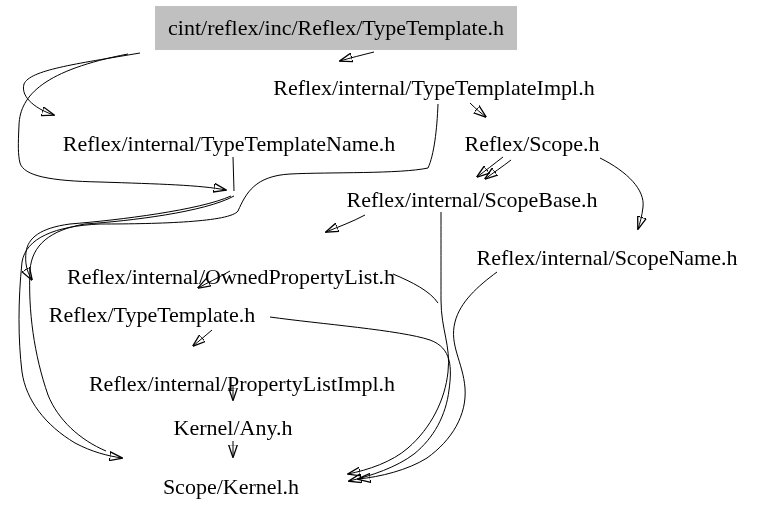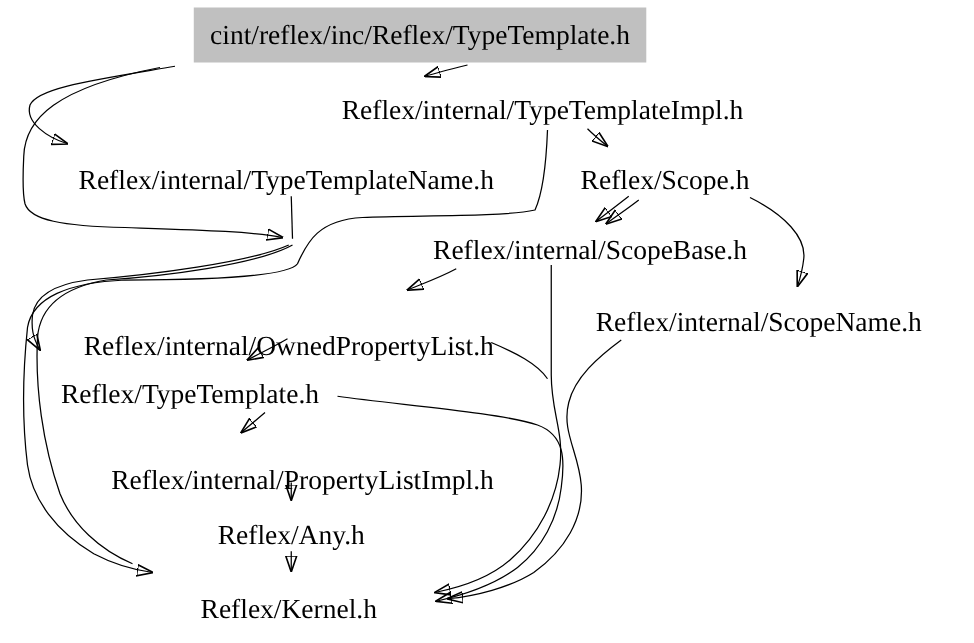--- a/index.html
+++ b/index.html
@@ -88,17 +88,17 @@
   <div class="node" style="left:438px; top:200px;margin-left:34px;">Reflex/internal/ScopeBase.h</div>
 
   <div class="node" style="left:231px; top:258px;margin-top:19px;">Reflex/internal/OwnedPropertyList.h</div>
 
   <div class="node" style="left:607px; top:258px;">Reflex/internal/ScopeName.h</div>
 
   <div class="node" style="left:152px; top:315px;">Reflex/TypeTemplate.h</div>
 
   <div class="node" style="left:232px; top:384px;margin-left:10px;">Reflex/internal/PropertyListImpl.h</div>
 
-  <div class="node" style="left:233px; top:428px;">Reflex/Any.h</div>
+  <div class="node" style="left:233px; top:428px;">Kernel/Any.h</div>
 
-  <div class="node" style="left:231px; top:487px;">Reflex/Kernel.h</div>
+  <div class="node" style="left:231px; top:487px;">Scope/Kernel.h</div>
 
 </div>
 
 </body></html>

